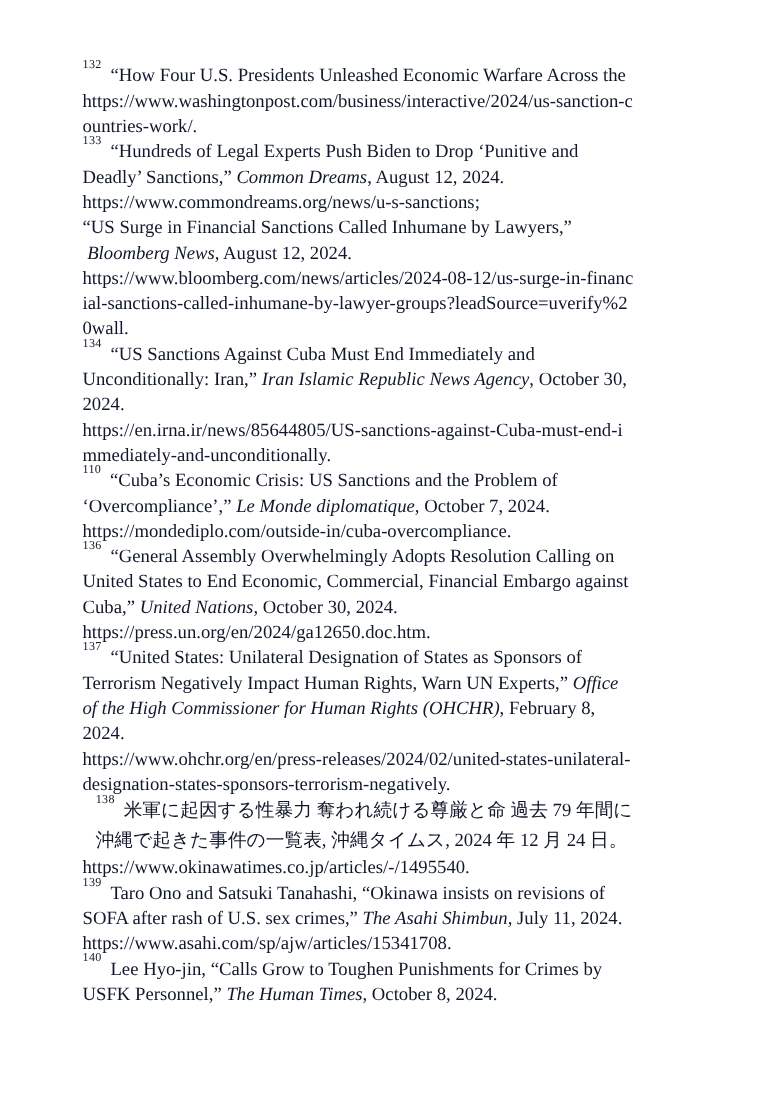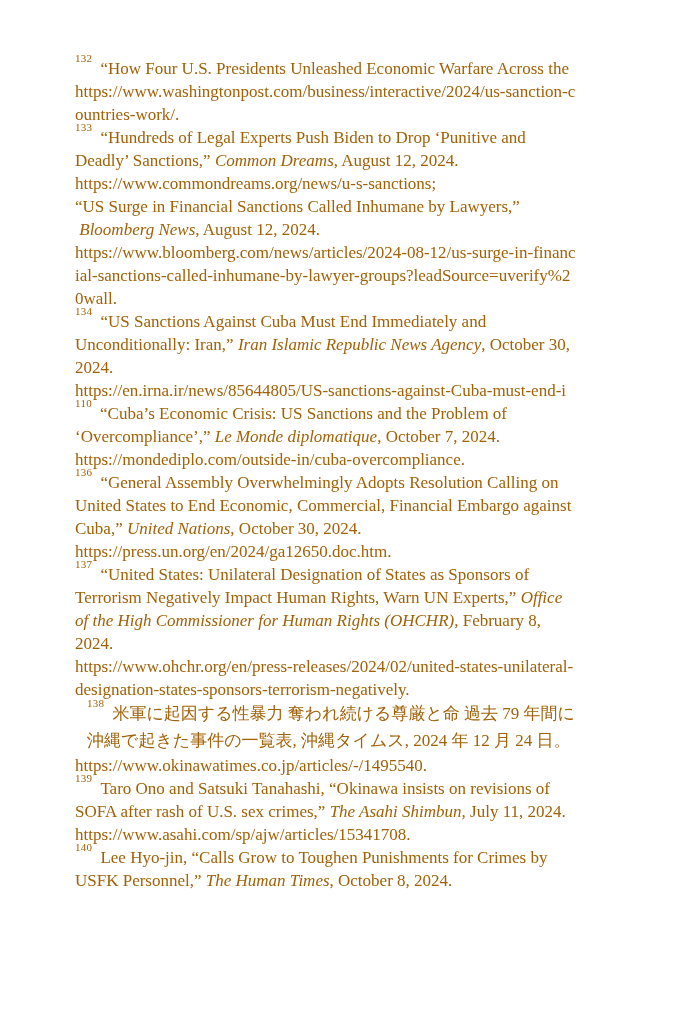--- a/index.html
+++ b/index.html
@@ -10,21 +10,21 @@
   .page {
     position: relative;
     width: 691px;
     height: 1011px;
     background: #ffffff;
     box-sizing: border-box;
     padding: 57px 34px 0 75px;
     overflow: hidden;
     font-family: "Liberation Serif", "DejaVu Serif", serif;
     font-size: 17px;
-    color: #a16207;
+    color: #0f172a;
   }
   .footnote {
     margin: 0;
   }
   .line {
     white-space: pre;
     line-height: 23px;
     font-kerning: normal;
   }
   .line.cjk {
@@ -61,20 +61,21 @@
         <div class="line"><span> </span><em>Bloomberg News</em><span>, August 12, 2024.</span></div>
         <div class="line"><span>https://www.bloomberg.com/news/articles/2024-08-12/us-surge-in-financ</span></div>
         <div class="line"><span>ial-sanctions-called-inhumane-by-lawyer-groups?leadSource=uverify%2</span></div>
         <div class="line"><span>0wall.</span></div>
       </div>
       <div class="footnote">
         <div class="line"><sup class="fn-num">134</sup><span>“US Sanctions Against Cuba Must End Immediately and</span></div>
         <div class="line"><span>Unconditionally: Iran,” </span><em>Iran Islamic Republic News Agency</em><span>, October 30,</span></div>
         <div class="line"><span>2024.</span></div>
         <div class="line"><span>https://en.irna.ir/news/85644805/US-sanctions-against-Cuba-must-end-i</span></div>
+        <div class="line"><span>mmediately-and-unconditionally.</span></div>
       </div>
       <div class="footnote">
         <div class="line"><sup class="fn-num">110</sup><span>“Cuba’s Economic Crisis: US Sanctions and the Problem of</span></div>
         <div class="line"><span>‘Overcompliance’,” </span><em>Le Monde diplomatique</em><span>, October 7, 2024.</span></div>
         <div class="line"><span>https://mondediplo.com/outside-in/cuba-overcompliance.</span></div>
       </div>
       <div class="footnote">
         <div class="line"><sup class="fn-num">136</sup><span>“General Assembly Overwhelmingly Adopts Resolution Calling on</span></div>
         <div class="line"><span>United States to End Economic, Commercial, Financial Embargo against</span></div>
         <div class="line"><span>Cuba,” </span><em>United Nations</em><span>, October 30, 2024.</span></div>

